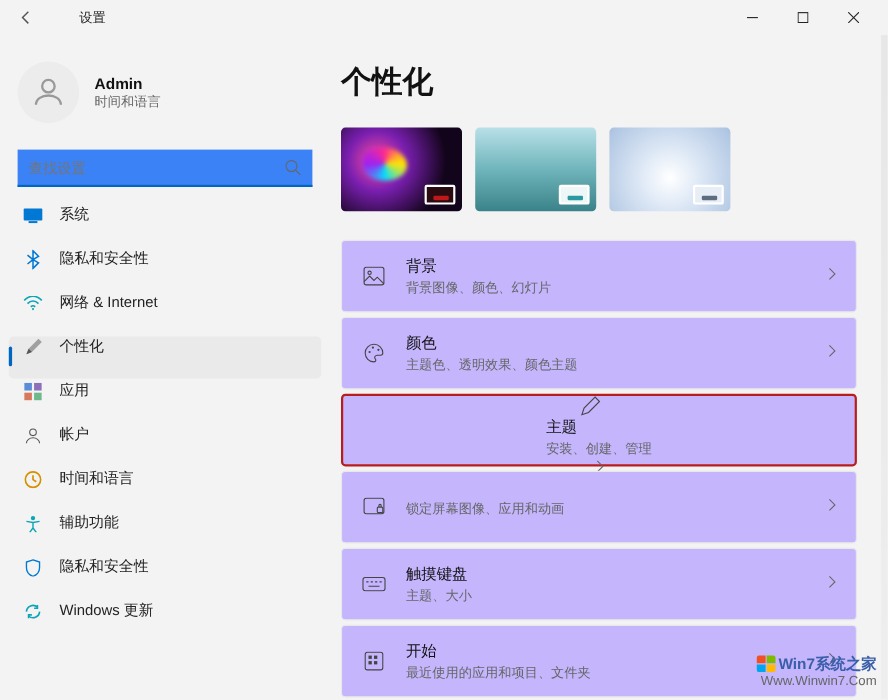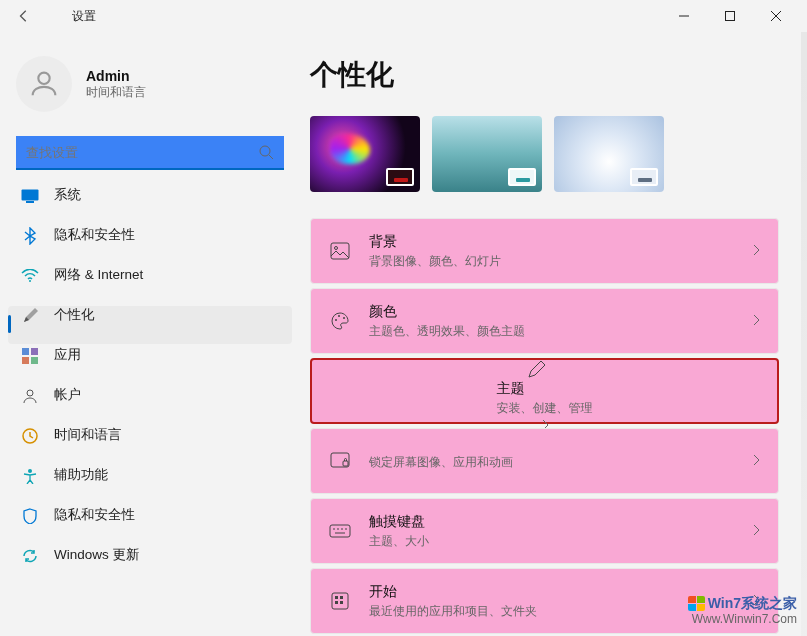--- a/index.html
+++ b/index.html
@@ -30,21 +30,21 @@
 .theme-thumb { width: 110px; height: 76px; border-radius: 4px; position: relative; overflow: hidden; }
 .t1 { background: radial-gradient(circle at 30% 40%, #ff4da0 0%, #7a1fb0 30%, #12041a 70%); }
 .t2 { background: linear-gradient(180deg, #b9e0e8 0%, #6fb5bb 50%, #3a8289 100%); }
 .t3 { background: radial-gradient(circle at 50% 60%, #fff 0%, #dce7f5 40%, #aac2e0 100%); }
 .mini { position: absolute; right: 6px; bottom: 6px; width: 28px; height: 18px; border: 2px solid #fff; border-radius: 2px; }
 .m1 { background: #2b0b12; } .m1::after { content:""; position:absolute; left:6px; bottom:2px; width:14px; height:4px; background:#c01818; border-radius:1px; }
 .m2 { background: #eef7f8; } .m2::after { content:""; position:absolute; left:6px; bottom:2px; width:14px; height:4px; background:#2b9aa0; border-radius:1px; }
 .m3 { background: #e8eef6; } .m3::after { content:""; position:absolute; left:6px; bottom:2px; width:14px; height:4px; background:#5e6e82; border-radius:1px; }
 .t1::before { content:""; position:absolute; left:20px; top:18px; width:40px; height:30px; background: conic-gradient(#ff2a8d, #ffe600, #00e1ff, #a020f0, #ff2a8d); filter: blur(2px); border-radius: 40% 60% 50% 50%; }
 .cards { display: flex; flex-direction: column; gap: 4px; }
-.card { background: #f9a8d4; border: 1px solid #e8e8e8; border-radius: 4px; height: 66px; display: flex; align-items: center; padding: 0 18px; }
+.card { background: #c4b5fd; border: 1px solid #e8e8e8; border-radius: 4px; height: 66px; display: flex; align-items: center; padding: 0 18px; }
 .card.hl { border: 2px solid #b91c1c; flex-direction: column; }
 .card-icon { width: 22px; height: 22px; margin-right: 18px; color: #444; display:flex; align-items:center; justify-content:center; }
 .card-text { flex: 1; }
 .card-title { font-size: 14px; color: #111; }
 .card-sub { font-size: 12px; color: #666; margin-top: 2px; }
 .card-chevron { color: #666; }
 .watermark { position: absolute; right: 10px; bottom: 8px; font-size: 12px; color: #666; text-align: right; line-height: 1.3; }
 .watermark .wt { font-size: 14px; font-weight: 700; color: #3a5ea8; }
 .wlogo { display:inline-block; width:18px; height:16px; position:relative; vertical-align:middle; margin-right:2px; }
 .wlogo span{position:absolute; width:8px; height:7px;}

